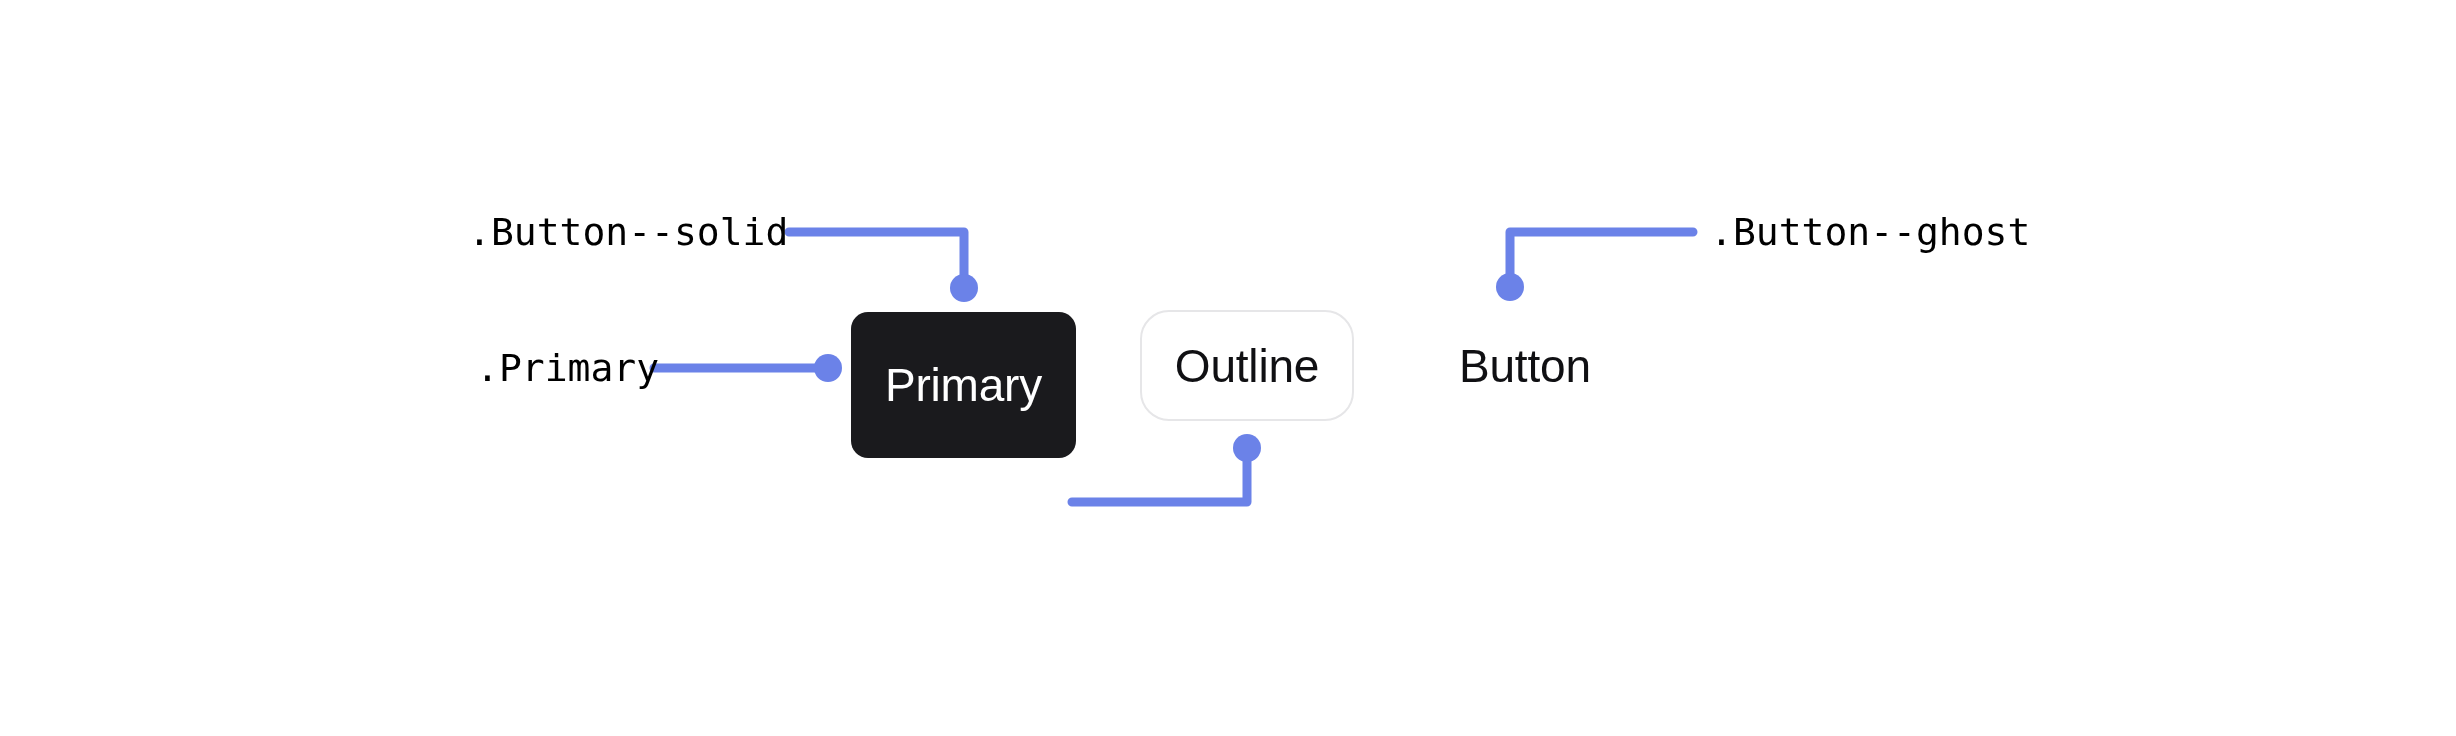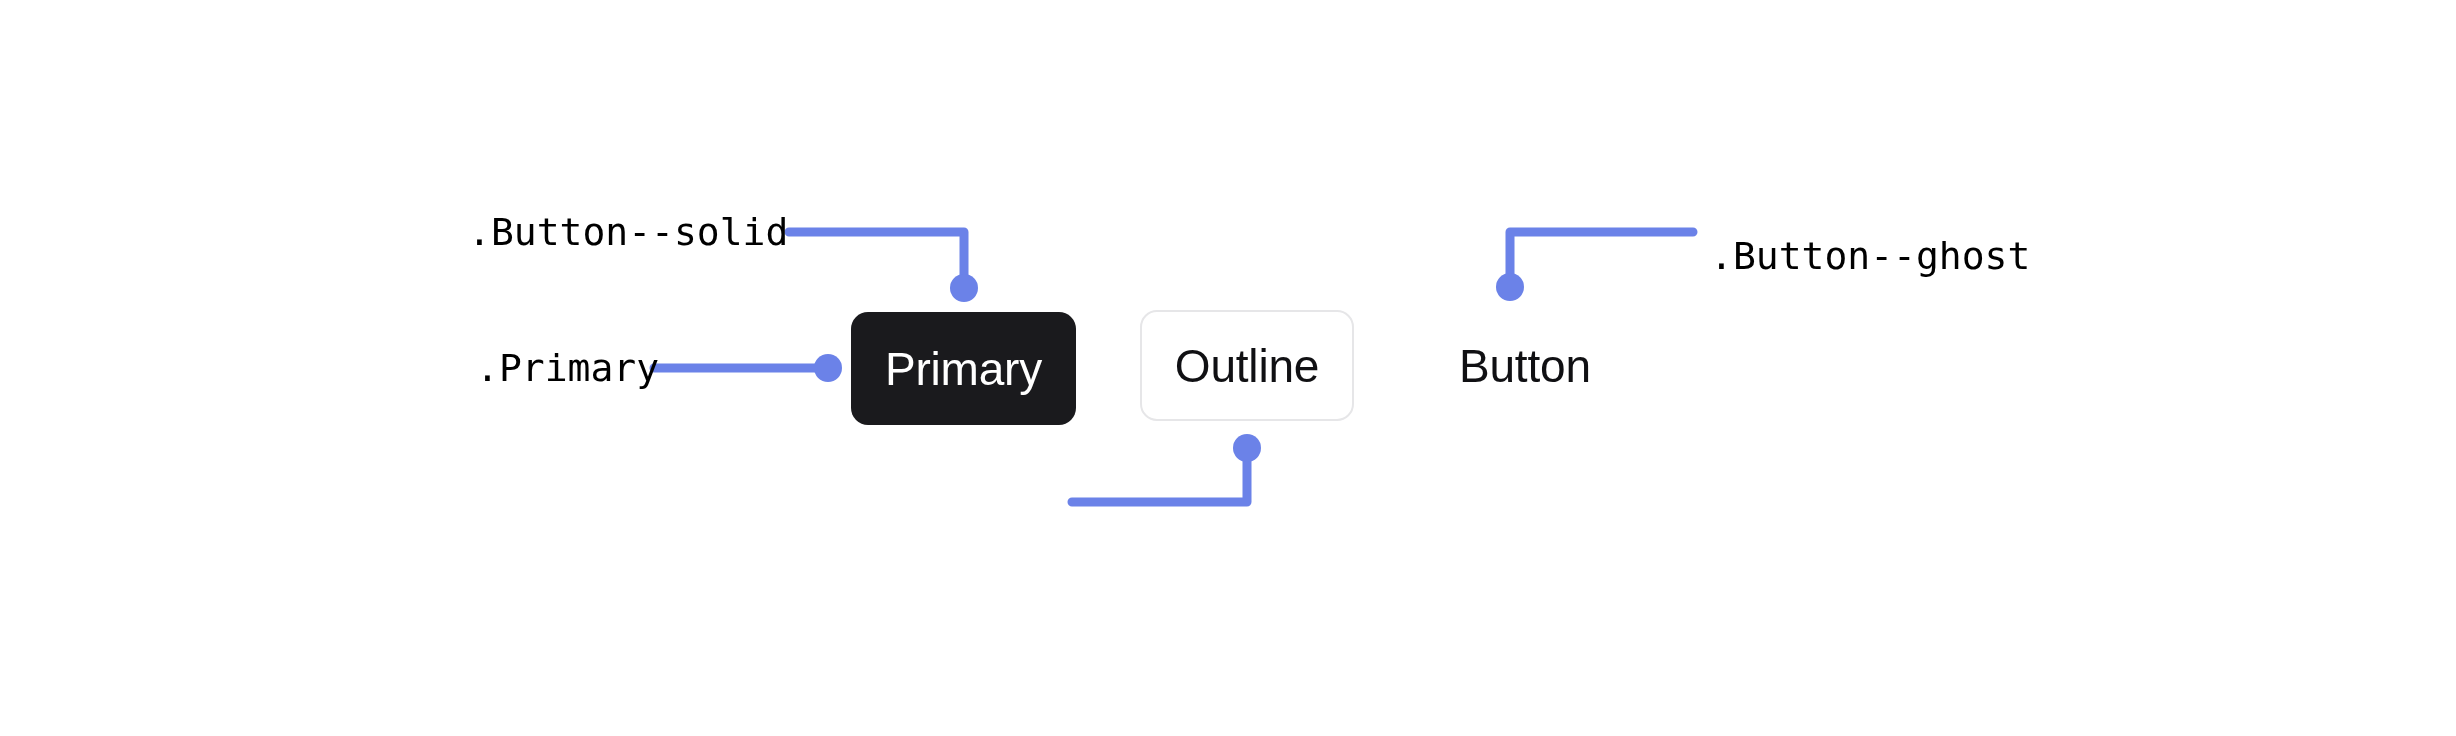--- a/index.html
+++ b/index.html
@@ -28,34 +28,34 @@
     font-family: "Liberation Sans", sans-serif;
     font-size: 46px;
     letter-spacing: -0.2px;
     white-space: nowrap;
     user-select: none;
   }
   .btn--solid {
     left: 851px;
     top: 312px;
     width: 225px;
-    height: 113px;
+    height: 146px;
     background: #1a1a1d;
     color: #ffffff;
     border-radius: 17px;
     border: none;
   }
   .btn--outline {
     left: 1140px;
     top: 310px;
     width: 214px;
     height: 111px;
     background: #ffffff;
     color: #101013;
-    border-radius: 17px;
+    border-radius: 29px;
     border: 2px solid #e6e6e8;
   }
   .btn--ghost {
     left: 1453px;
     top: 310px;
     width: 200px;
     height: 111px;
     background: transparent;
     color: #101013;
     border: none;
@@ -108,21 +108,21 @@
       <path d="M 1693 232 L 1510 232 L 1510 281" fill="none" stroke="#6b82e8" stroke-width="9" stroke-linecap="round" stroke-linejoin="round"></path>
       <circle cx="1510" cy="287" r="14" fill="#6b82e8"></circle>
     </g>
   </svg>
 
   <div class="anno-label" style="left:468px; top:213px;">.Button--solid</div>
 
   <div class="anno-label" style="left:476px; top:349px;">.Primary</div>
 
 
-  <div class="anno-label" style="left:1710px; top:213px;margin-top:24px;">.Button--ghost</div>
+  <div class="anno-label" style="left:1710px; top:213px;">.Button--ghost</div>
 
   <button class="btn btn--solid">Primary</button>
 
   <button class="btn btn--outline">Outline</button>
 
   <button class="btn btn--ghost">Button</button>
 
 </div>
 
 </body></html>

